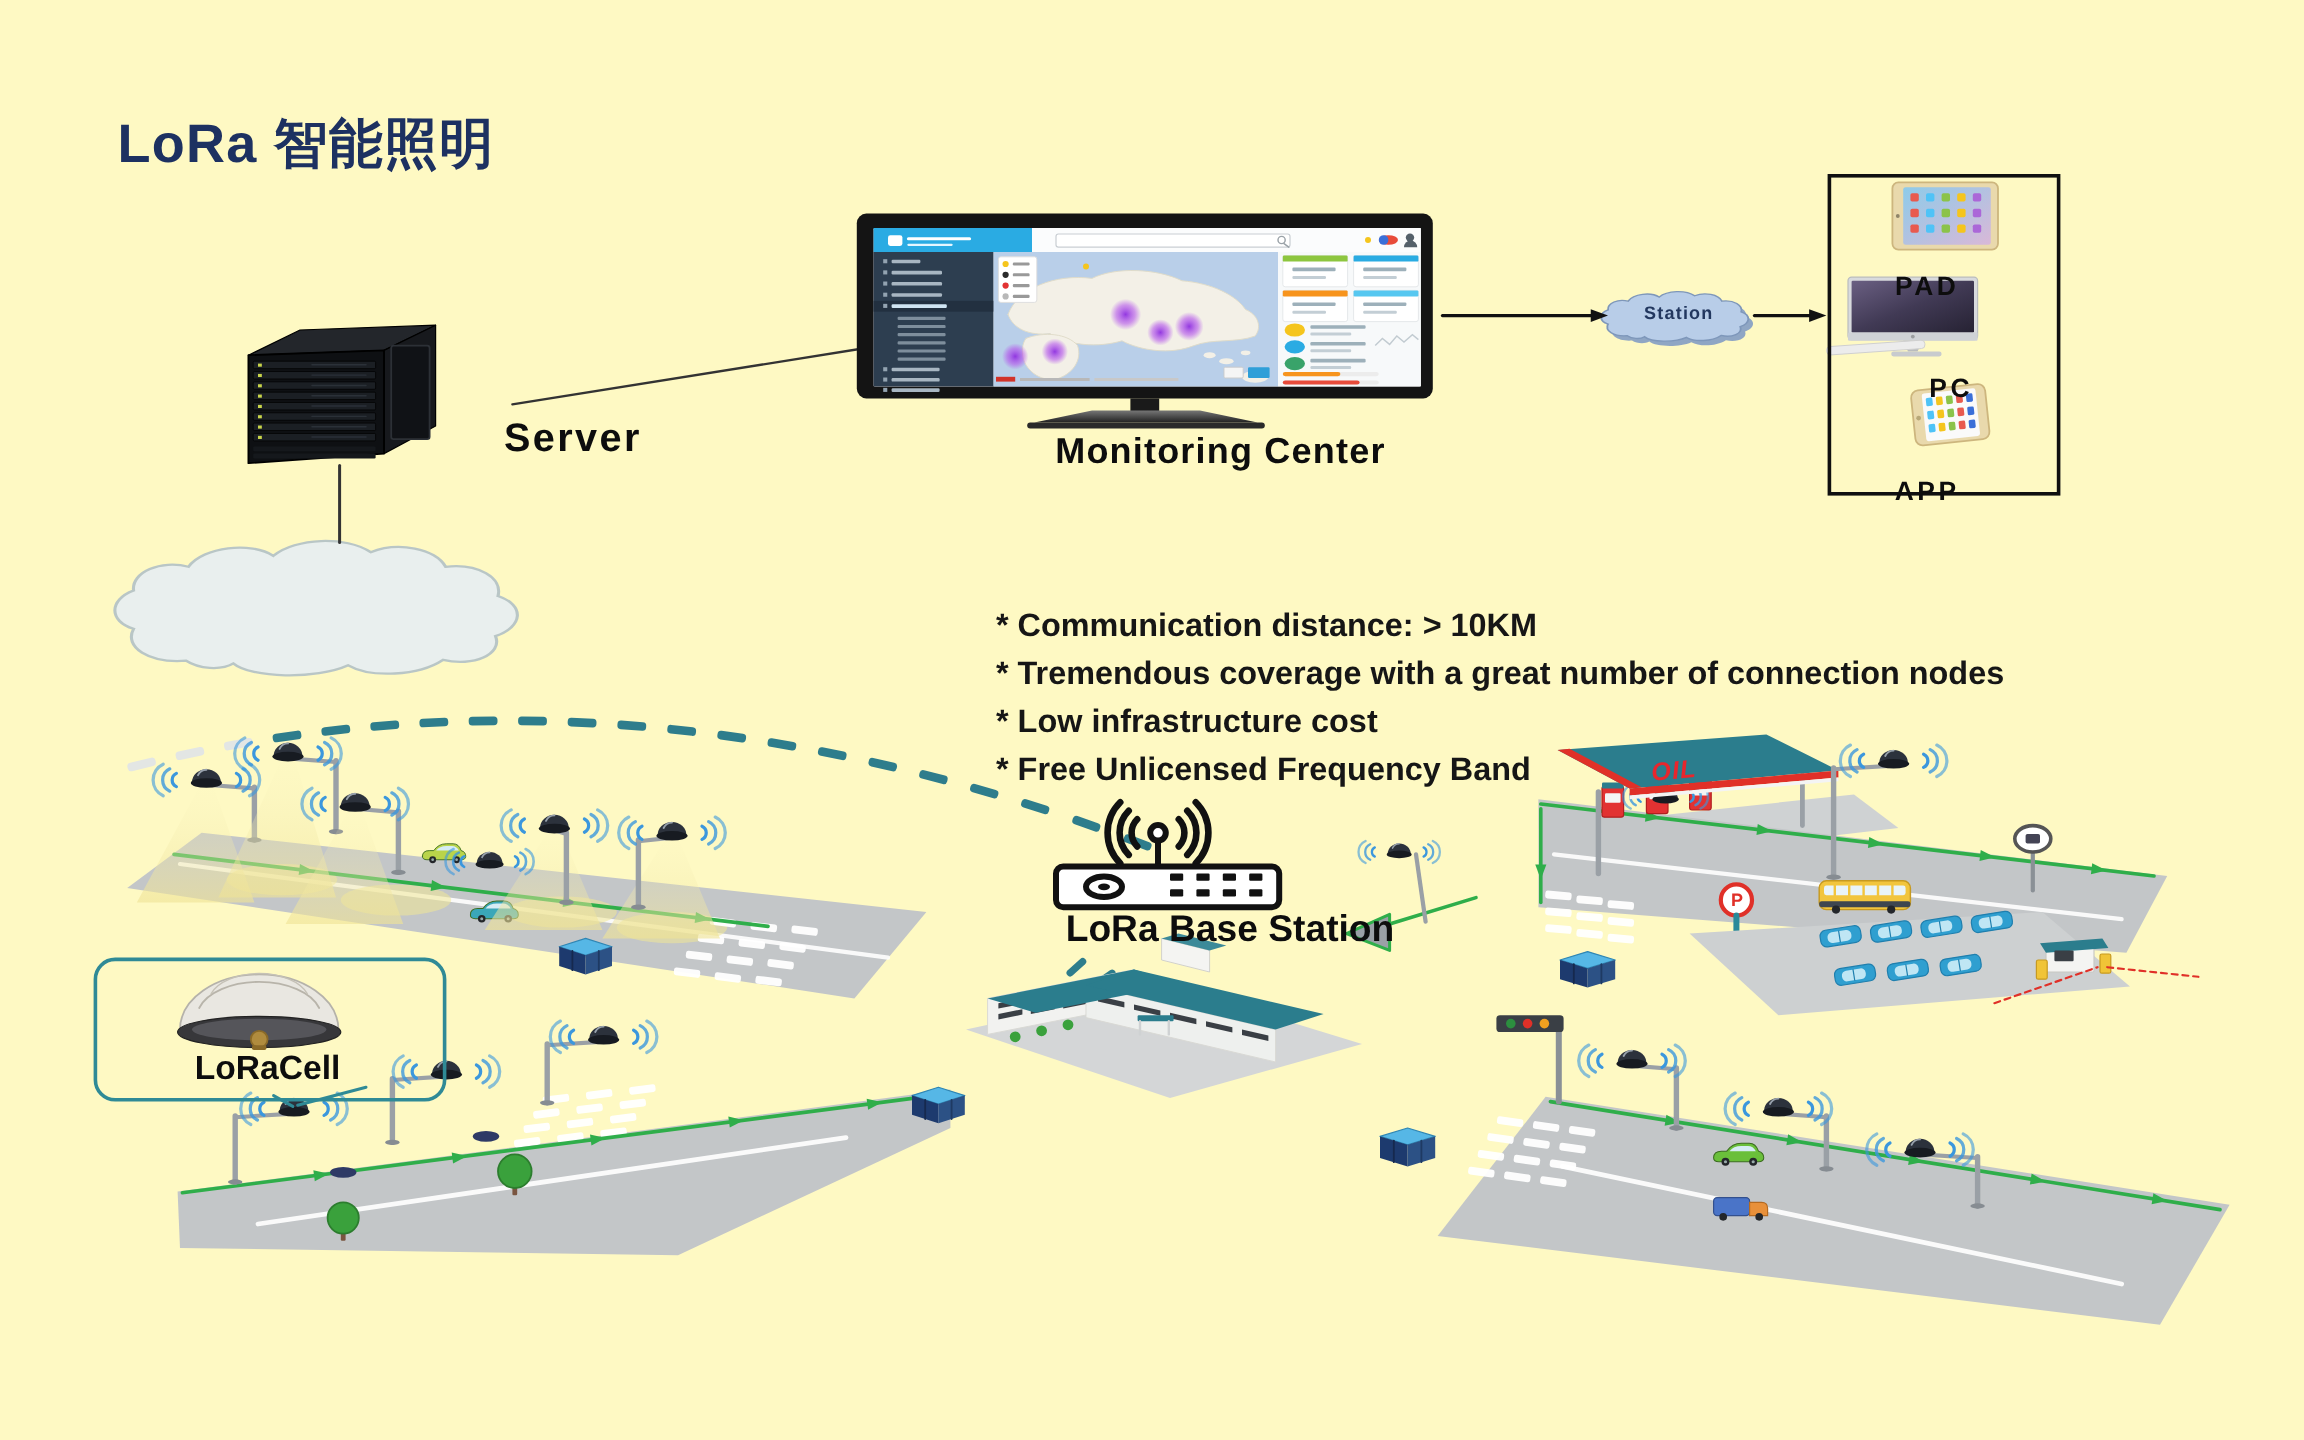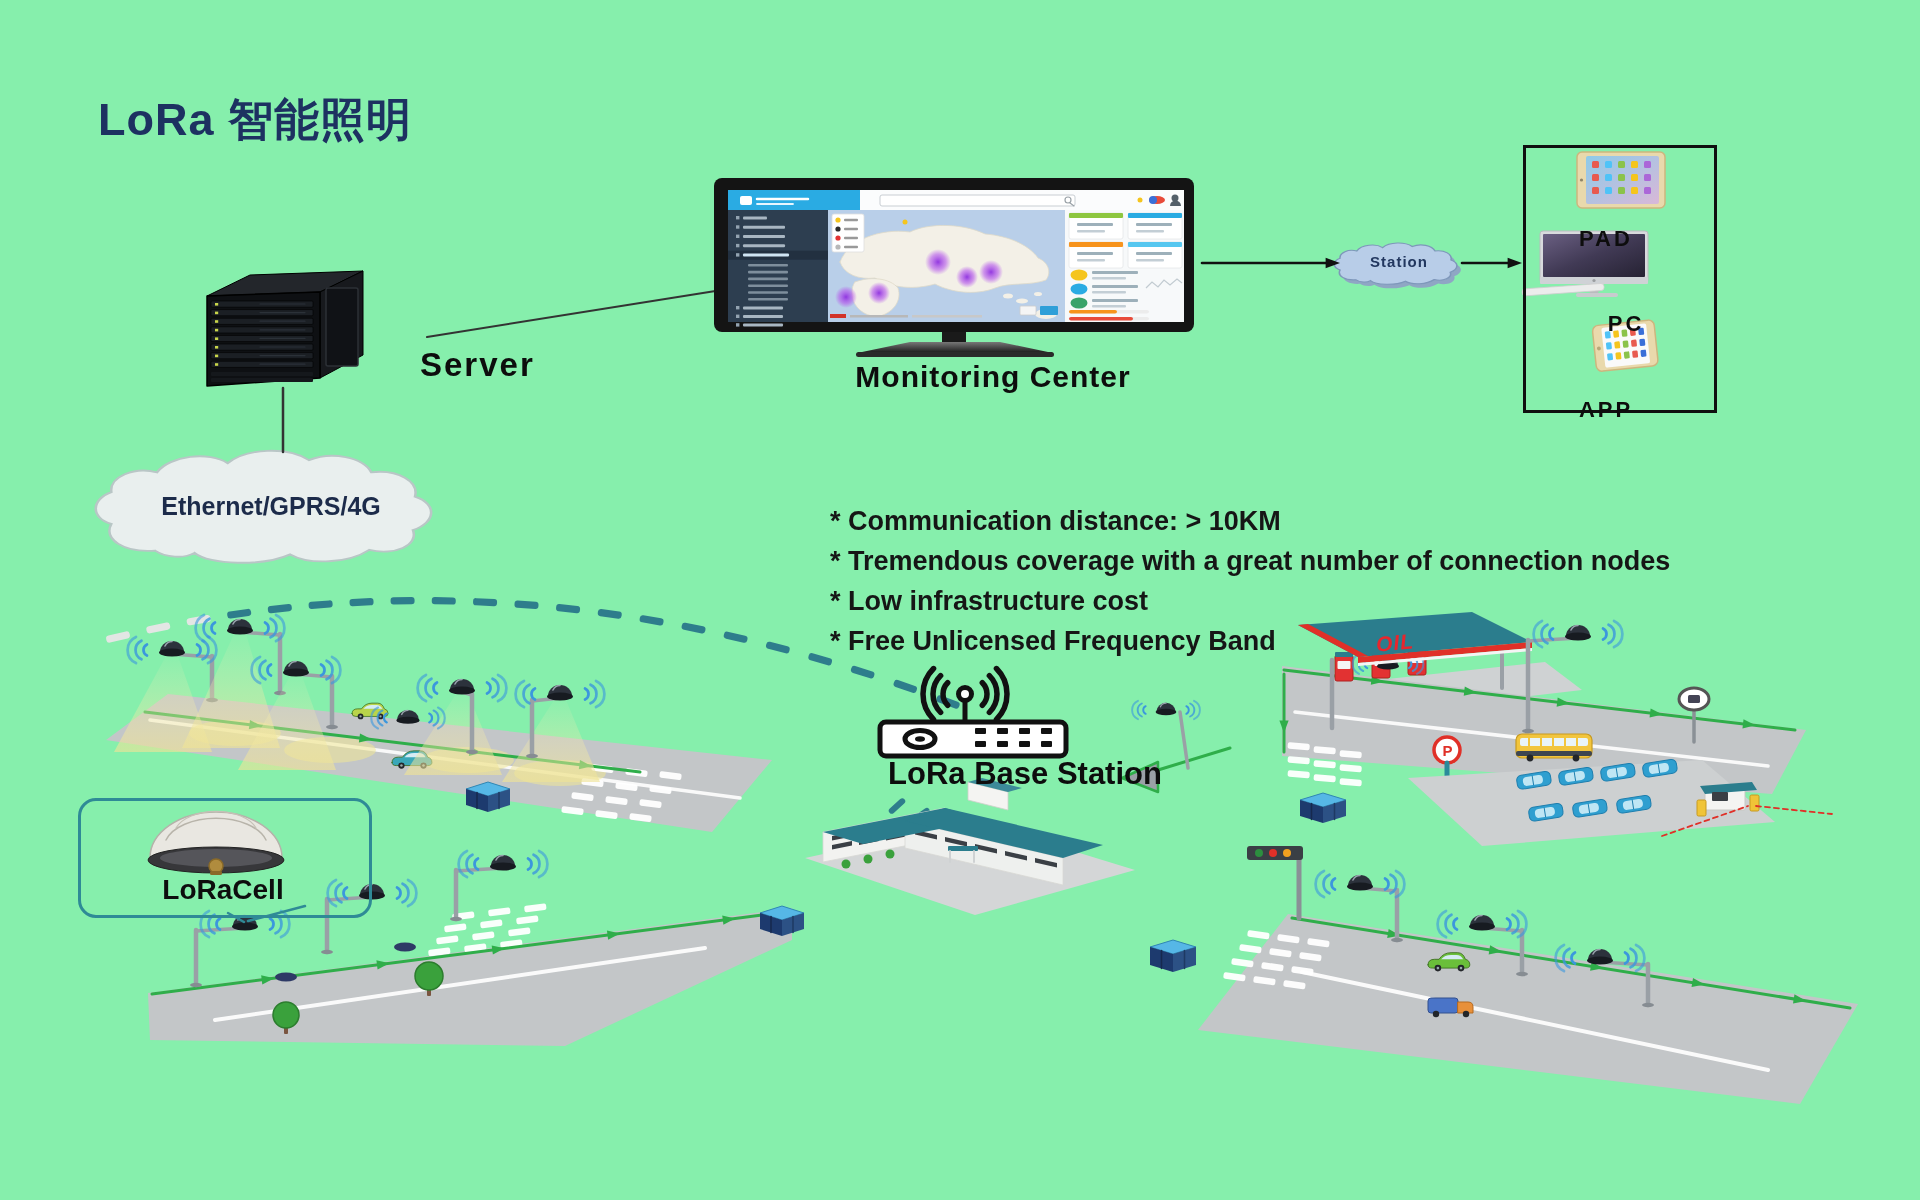--- a/index.html
+++ b/index.html
@@ -1,23 +1,23 @@
 <!DOCTYPE html>
 <html><head>
 <meta charset="utf-8">
 <style>
   html,body{margin:0;padding:0;background:#fff;}
   body{width:1920px;height:1200px;overflow:hidden;font-family:"Liberation Sans",sans-serif;position:relative;}
-  .stage{position:absolute;left:0;top:0;width:1920px;height:1200px;background:#86efac;text-decoration:underline;}
+  .stage{position:absolute;left:0;top:0;width:1920px;height:1200px;background:#fef9c3;text-decoration:underline;}
   #art{position:absolute;left:0;top:0;}
   .ovl{position:absolute;color:#111;}
   .title{left:98px;top:90px;font-size:45px;font-weight:800;color:#1d3161;letter-spacing:1px;}
   .server-label{left:420px;top:346px;font-size:33px;font-weight:700;letter-spacing:2px;color:#0d0d0d;}
   .eth-label{left:112px;top:492px;width:318px;text-align:center;font-size:25px;font-weight:700;color:#1c2b4a;}
-  .mon-label{left:804px;top:360px;width:378px;text-align:center;font-size:30px;font-weight:700;letter-spacing:1px;color:#0d0d0d;}
+  .mon-label{left:828px;top:360px;width:378px;text-align:center;font-size:30px;font-weight:700;letter-spacing:1px;color:#0d0d0d;}
   .inet-label{left:1340px;top:253px;width:118px;text-align:center;font-size:15px;font-weight:800;color:#22375f;letter-spacing:1px;}
   .dev-label{left:1492px;width:228px;text-align:center;font-size:22px;font-weight:700;letter-spacing:3px;color:#0d0d0d;margin-top:20px;}
   .pad-label{top:206px;} .pc-label{top:291px;padding-left:20px;} .app-label{top:377px;}
   .bullets{left:830px;top:468px;width:900px;font-size:27px;font-weight:600;color:#161616;margin-top:33px;}
   .bullet-line{height:40px;line-height:40px;white-space:nowrap;}
   .bs-label{left:838px;top:756px;width:374px;text-align:center;font-size:31px;font-weight:800;color:#0d0d0d;}
   .lc-label{left:92px;top:874px;width:262px;text-align:center;font-size:28px;font-weight:800;color:#0d0d0d;}
   .oil-label{left:1376px;top:631px;font-size:21px;font-weight:900;font-style:italic;color:#e8262d;transform:rotate(-5deg);letter-spacing:1px;}
   .p-label{left:1439px;top:742px;width:17px;text-align:center;font-size:15px;font-weight:900;color:#e03028;}
   .devices-box{position:absolute;left:1523px;top:145px;width:188px;height:262px;border:3px solid #101010;background:transparent;}
@@ -913,21 +913,20 @@
           <rect x="210" y="871" width="12" height="4" fill="#8a6a28" rx="1.5"></rect>
         </g>
       </g>
   </svg>
 
   <div class="devices-box"></div>
   <div class="loracell-box"></div>
 
   <div class="ovl title">LoRa 智能照明</div>
   <div class="ovl server-label">Server</div>
-  <div class="ovl eth-label">Ethernet/GPRS/4G</div>
   <div class="ovl mon-label">Monitoring Center</div>
   <div class="ovl inet-label">Station</div>
   <div class="ovl dev-label pad-label">PAD</div>
   <div class="ovl dev-label pc-label">PC</div>
   <div class="ovl dev-label app-label">APP</div>
   <div class="ovl bullets" id="featureList">
       <div class="bullet-line">* Communication distance: &gt; 10KM</div>
       <div class="bullet-line">* Tremendous coverage with a great number of connection nodes</div>
       <div class="bullet-line">* Low infrastructure cost</div>
       <div class="bullet-line">* Free Unlicensed Frequency Band</div>

